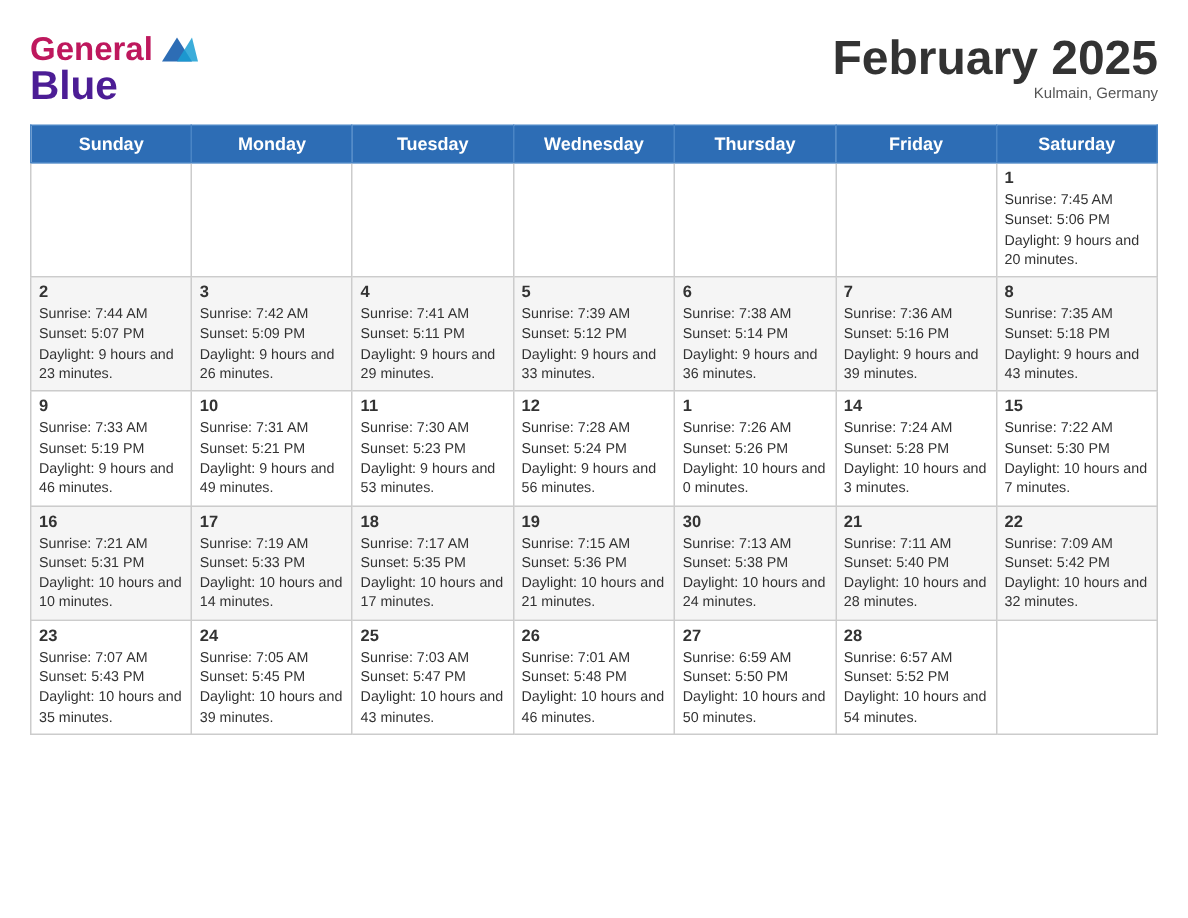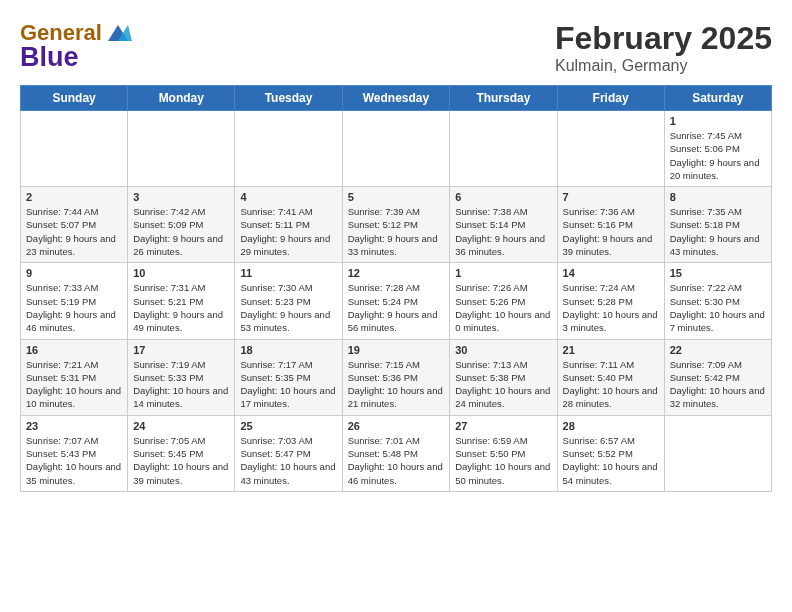--- a/index.html
+++ b/index.html
@@ -15,28 +15,29 @@
       justify-content: space-between;
       align-items: flex-start;
       margin-bottom: 10px;
     }
     .logo {
       display: flex;
       flex-direction: column;
       align-items: flex-start;
     }
     .title-block {
+      text-align: right;
     }
     .month-title {
       font-size: 32px;
       font-weight: bold;
       color: #333;
     }
     .location {
-      font-size: 16px;
+      font-size: 10px;
       color: #555;
     }
     .calendar {
       width: 100%;
       border-collapse: collapse;
       border: 1px solid #ccc;
     }
     .calendar th {
       background-color: #2d6db5;
       color: #fff;
@@ -76,21 +77,21 @@
     .empty-cell {
       background: #fff;
     }
   </style>
 </head>
 <body>
 
 <div class="header">
   <div class="logo">
     <div style="display:flex;align-items:center;gap:2px;">
-      <span style="font-size:22px;font-weight:bold;color:#a16207;">General</span>
+      <span style="font-size:22px;font-weight:bold;color:#be185d;">General</span>
       <svg width="28" height="20" viewBox="0 0 28 20">
         <polygon points="4,18 14,2 24,18" fill="#2d6db5"></polygon>
         <polygon points="14,18 24,2 28,18" fill="#1a9fd4" opacity="0.85"></polygon>
       </svg>
     </div>
     <span style="font-size:27px;font-weight:bold;color:#4c1d95;margin-top:-4px;">Blue</span>
   </div>
   <div class="title-block">
     <div class="month-title">February 2025</div>
     <div class="location">Kulmain, Germany</div>

